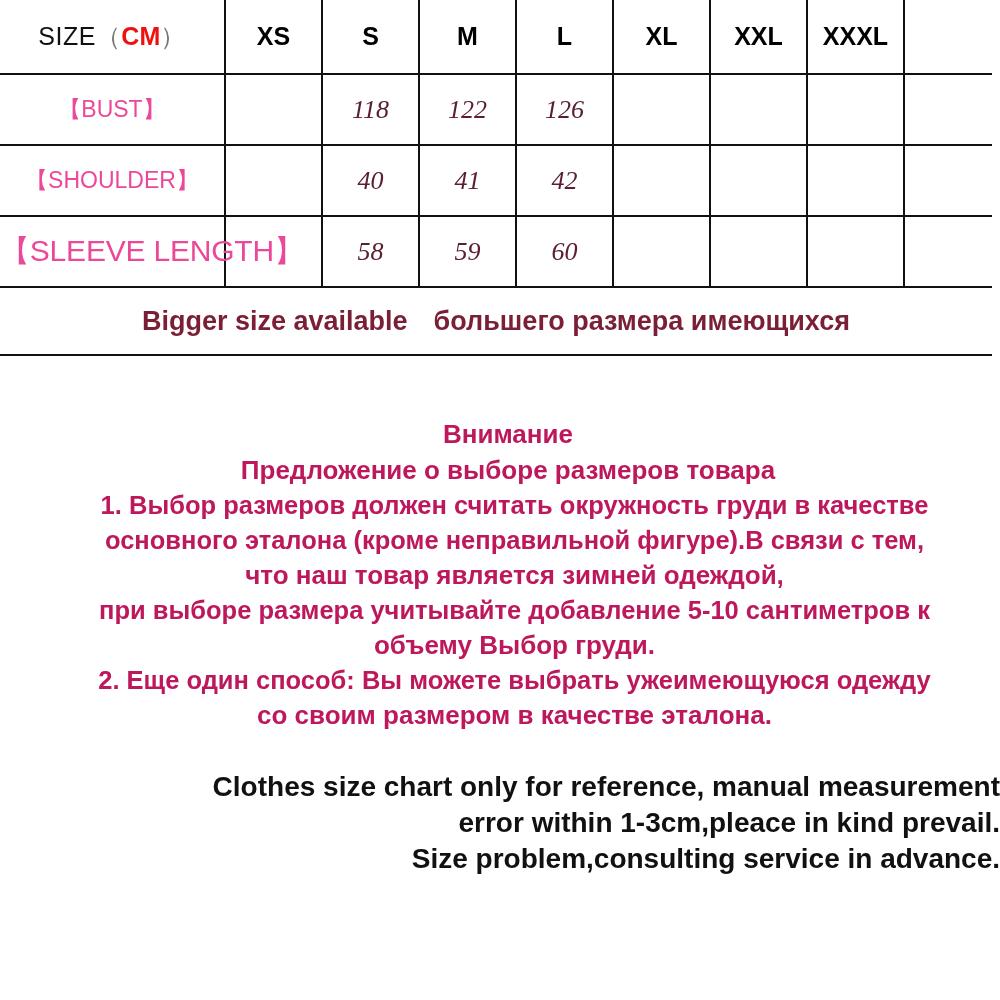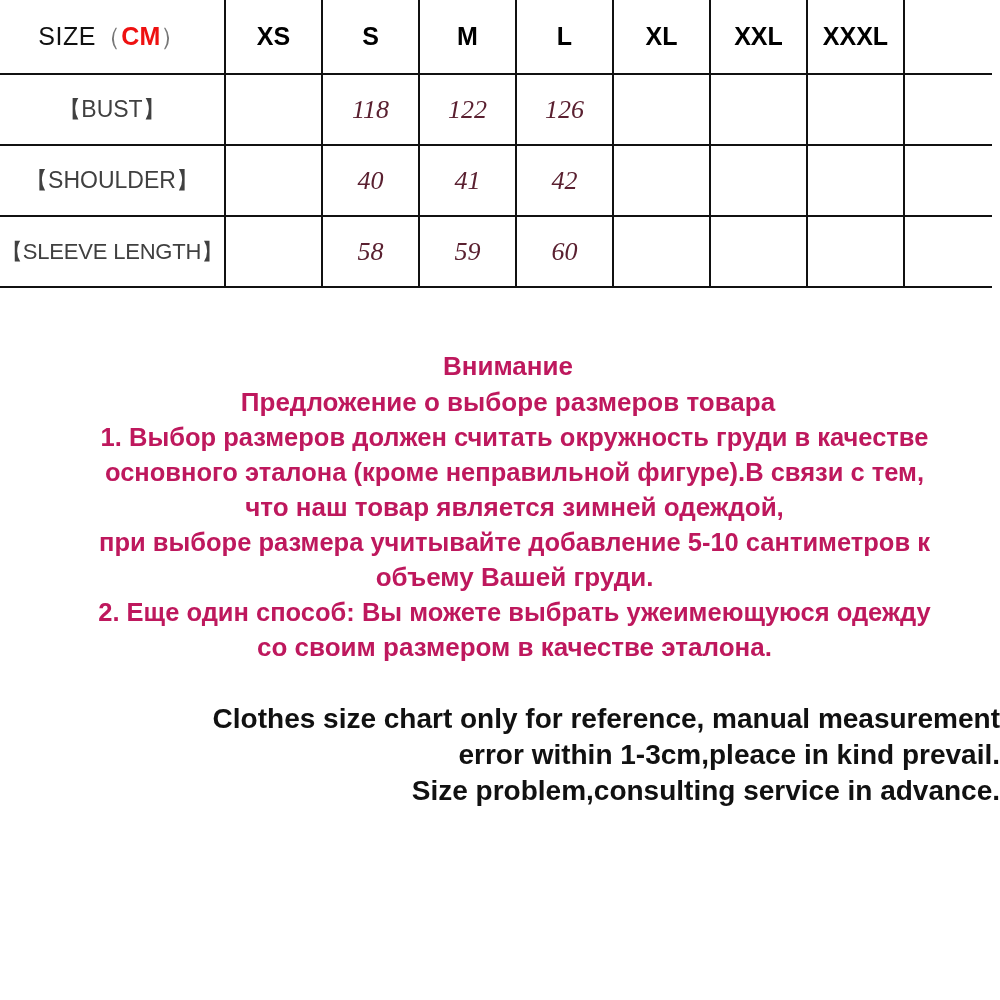--- a/index.html
+++ b/index.html
@@ -53,24 +53,24 @@
     font-weight: bold;
     letter-spacing: 0;
   }
   .hdr-size {
     font-size: 25px;
     font-weight: bold;
     color: #000000;
   }
   .row-name {
     font-size: 23px;
-    color: #404040;
-    white-space: nowrap;
-  }
-  .row-name.tight { font-size: 22px; letter-spacing: -0.2px; }
+    color: #ec4899;
+    white-space: nowrap;
+  }
+  .row-name.tight { font-size: 30px; letter-spacing: -0.2px; }
   .val {
     font-family: "Liberation Serif", serif;
     font-size: 26px;
     color: #5a2030;
     font-style: italic;
   }
 
   
   .banner-row td {
     height: 66px;
@@ -178,31 +178,36 @@
       <td><span class="val">58</span></td>
       <td><span class="val">59</span></td>
       <td><span class="val">60</span></td>
       <td><span class="val"></span></td>
       <td><span class="val"></span></td>
       <td><span class="val"></span></td>
       <td><span class="val"></span></td>
     </tr>
 
 
+    <tr class="banner-row">
+      <td colspan="9">
+        <span class="banner-text"><span>Bigger size available</span><span class="gap"></span><span>большего размера имеющихся</span></span>
+      </td>
+    </tr>
   </tbody>
 </table>
 
 <div class="notice">
   <div class="ru-title">Внимание</div>
   <div class="ru-title">Предложение о выборе размеров товара</div>
   <div class="ru-line ru-wide">1. Выбор размеров должен считать окружность груди в качестве</div>
   <div class="ru-line ru-wide">основного эталона  (кроме неправильной фигуре).В связи с тем,</div>
   <div class="ru-line">что наш товар является зимней одеждой,</div>
   <div class="ru-line ru-wide">при выборе  размера учитывайте добавление 5-10 сантиметров к</div>
-  <div class="ru-line">объему Вашей груди.</div>
+  <div class="ru-line">объему Выбор груди.</div>
   <div class="ru-line ru-wide">2. Еще один способ: Вы можете выбрать ужеимеющуюся одежду</div>
   <div class="ru-line">со своим размером в качестве эталона.</div>
 </div>
 
 <div class="notice-en">
   <div class="en-line">Clothes size chart only for reference, manual measurement</div>
   <div class="en-line">error within 1-3cm,pleace in kind prevail.</div>
   <div class="en-line">Size problem,consulting service in advance.</div>
 </div>
 

